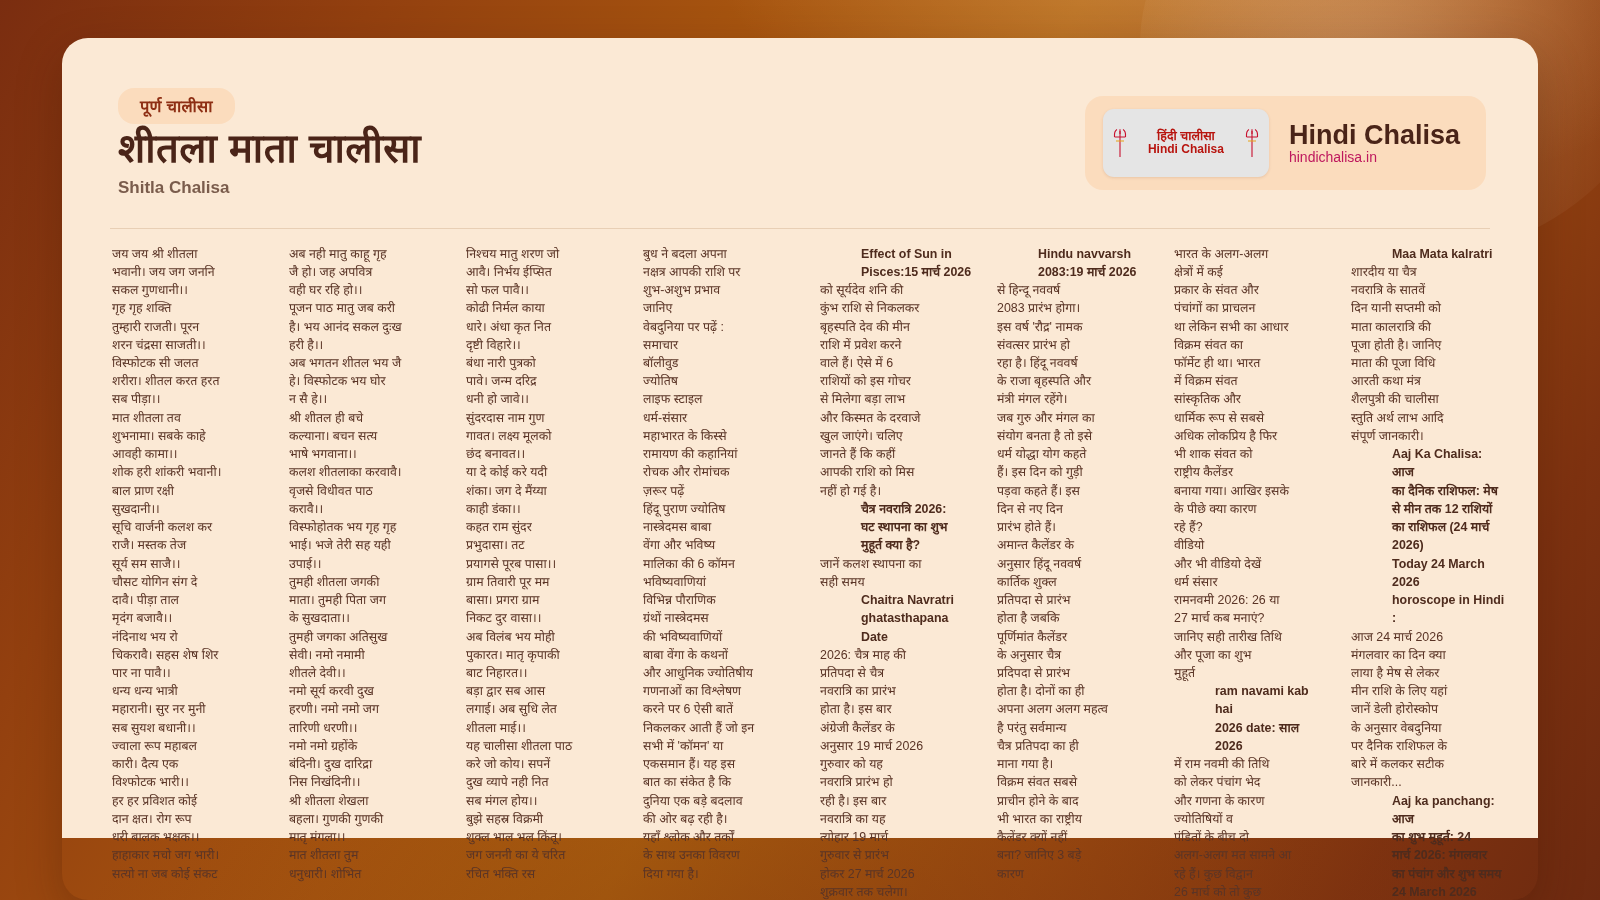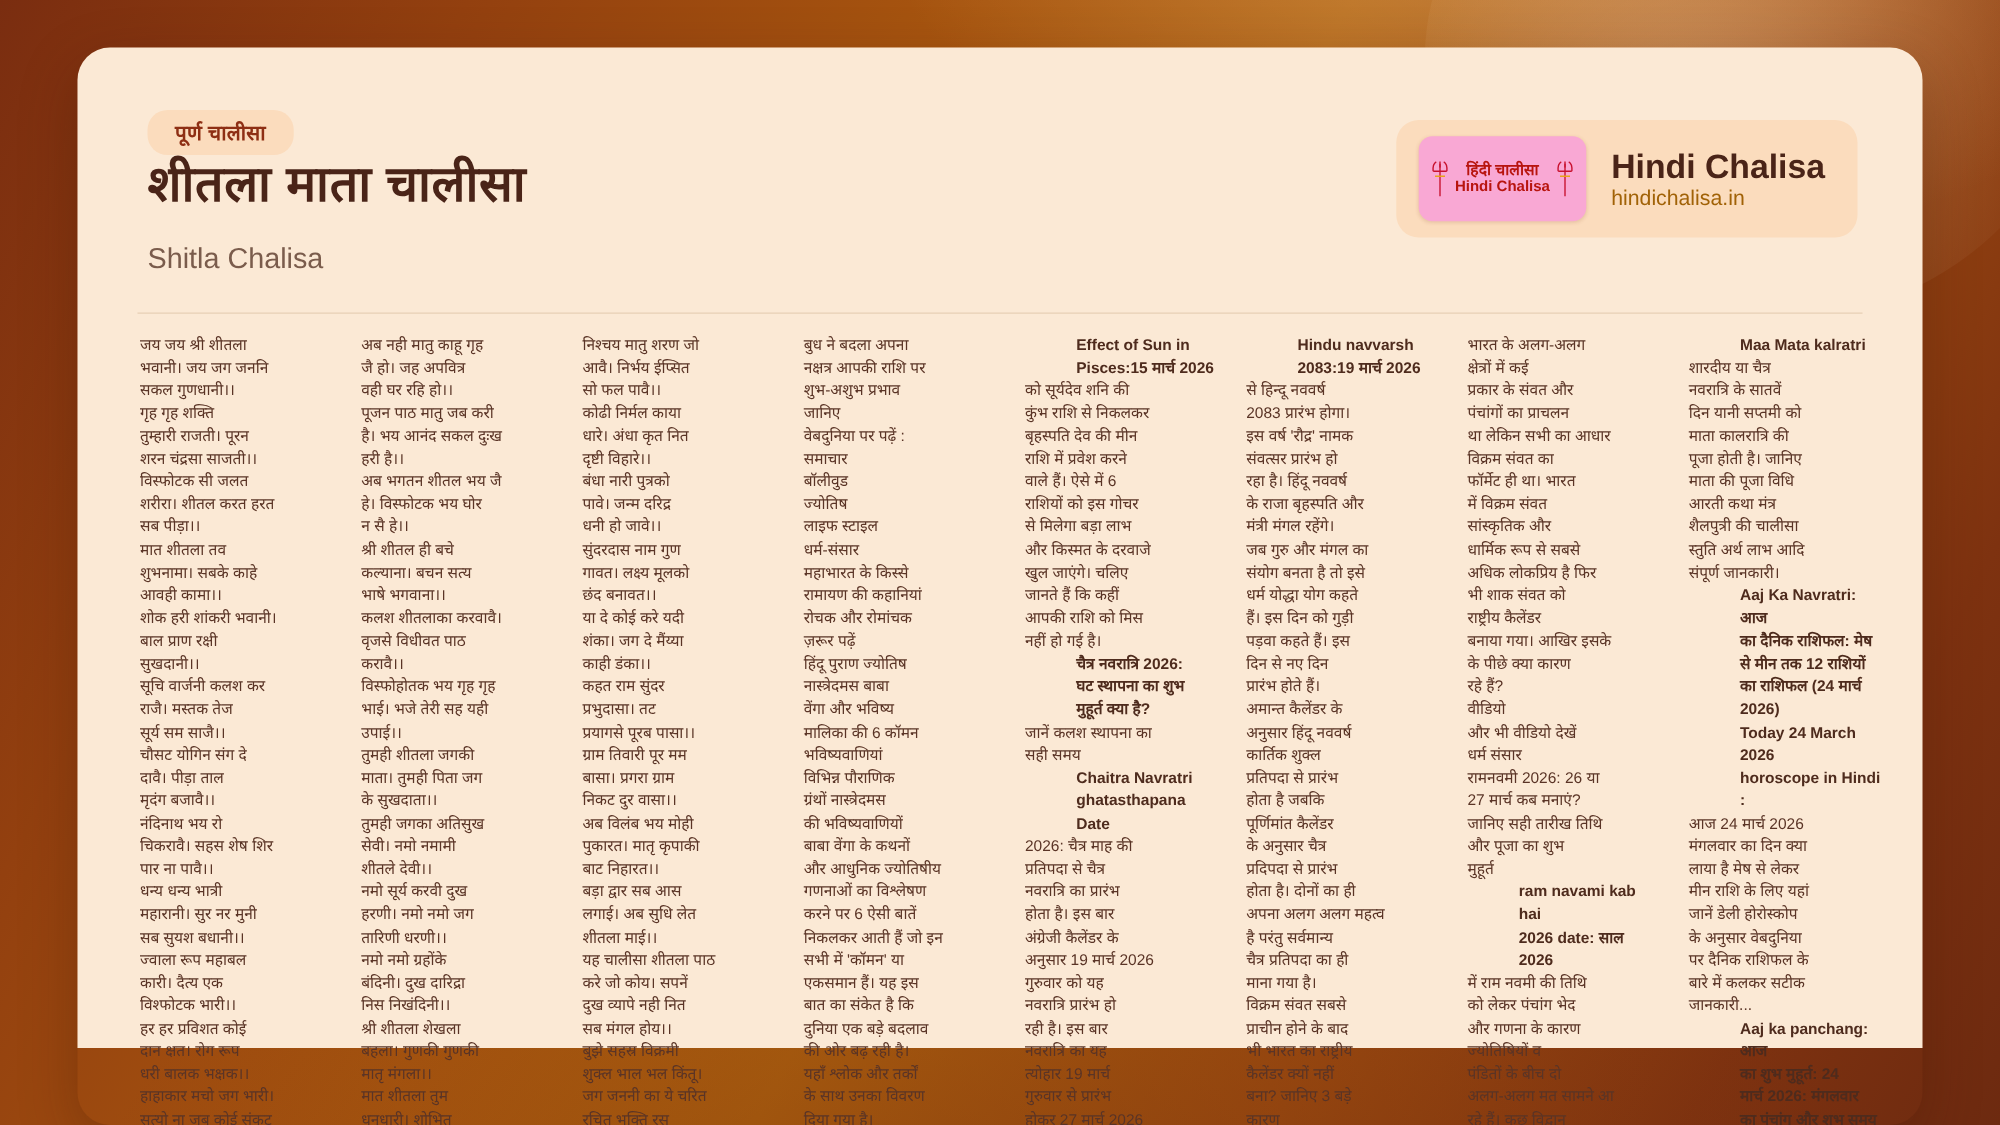--- a/index.html
+++ b/index.html
@@ -41,40 +41,40 @@
     font-size: 16.5px; font-weight: 700;
     padding: 6px 22px 7px 22px;
     border-radius: 16px;
     letter-spacing: .2px;
   }
   .main-title {
     font-size: 40px; font-weight: 700; color: #4a2418;
     line-height: 1.14; margin-top: 2px; letter-spacing: .5px;
   }
   .sub-title {
-    font-size: 23px; color: #7a5c4c; font-weight: 400; margin-top: 21px;
+    font-size: 17px; color: #7a5c4c; font-weight: 700; margin-top: 6px;
   }
   .brandbox {
     display: flex; align-items: center; gap: 20px;
     background: #fbdcbd;
     border-radius: 18px;
     padding: 13px 26px 13px 18px;
     margin-top: 8px; margin-right: 4px;
   }
   .logo-chip {
-    background: #f9a8d4; border-radius: 11px;
-    padding: 19px 9px; display: flex; align-items: center; gap: 4px;
+    background: #e5e5e5; border-radius: 11px;
+    padding: 19px 9px; display: flex; align-items: center; gap: 20px;
     box-shadow: 0 1px 3px rgba(120,60,20,.14);
   }
   .logo-text { text-align: center; line-height: 1.05; }
   .logo-hi { font-size: 12.5px; font-weight: 700; color: #b8150f; white-space: nowrap; }
   .logo-en { font-size: 12px; font-weight: 700; color: #b8150f; white-space: nowrap; }
   .brand-text { line-height: 1.12; }
   .brand-name { font-size: 27px; font-weight: 700; color: #4a2418; }
-  .brand-url { font-size: 17px; color: #a16207; font-weight: 400; }
+  .brand-url { font-size: 14px; color: #be185d; font-weight: 400; }
 
   .divider {
     height: 1px; background: #e8cfb5;
     margin: 30px 48px 0 48px;
   }
   
   .columns {
     display: flex; gap: 0;
     padding: 16px 40px 0 40px;
   }
@@ -402,21 +402,21 @@
         <p>शारदीय या चैत्र</p>
         <p>नवरात्रि के सातवें</p>
         <p>दिन यानी सप्तमी को</p>
         <p>माता कालरात्रि की</p>
         <p>पूजा होती है। जानिए</p>
         <p>माता की पूजा विधि</p>
         <p>आरती कथा मंत्र</p>
         <p>शैलपुत्री की चालीसा</p>
         <p>स्तुति अर्थ लाभ आदि</p>
         <p>संपूर्ण जानकारी।</p>
-        <p class="b">Aaj Ka Navratri: आज</p>
+        <p class="b">Aaj Ka Chalisa: आज</p>
         <p class="b">का दैनिक राशिफल: मेष</p>
         <p class="b">से मीन तक 12 राशियों</p>
         <p class="b">का राशिफल (24 मार्च</p>
         <p class="b">2026)</p>
         <p class="b">Today 24 March 2026</p>
         <p class="b">horoscope in Hindi :</p>
         <p>आज 24 मार्च 2026</p>
         <p>मंगलवार का दिन क्या</p>
         <p>लाया है मेष से लेकर</p>
         <p>मीन राशि के लिए यहां</p>

